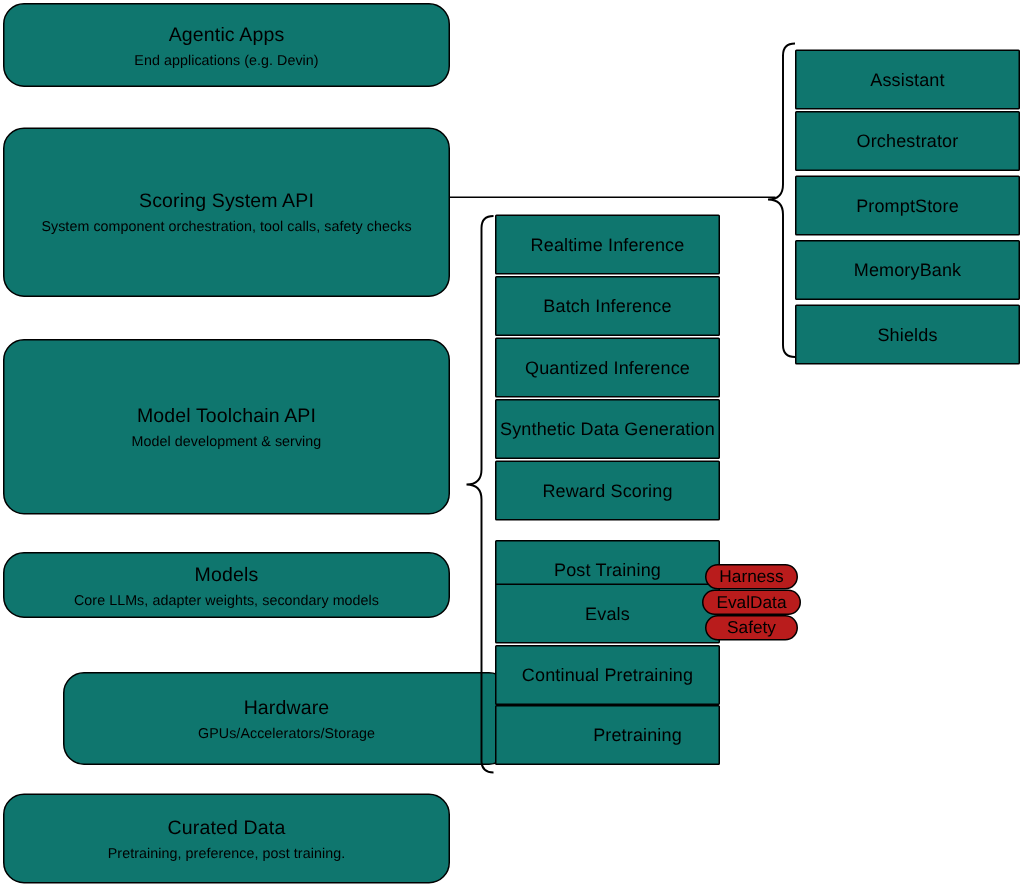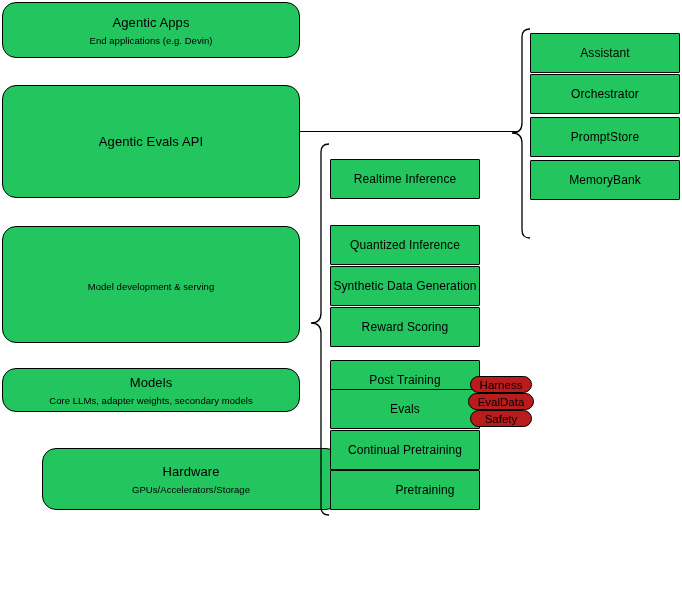--- a/index.html
+++ b/index.html
@@ -18,21 +18,21 @@
     background: #ffffff;
     overflow: hidden;
   }
 
   
   .box {
     position: absolute;
     box-sizing: border-box;
     border: 1px solid #000000;
     border-radius: 12px;
-    background: #22c55e;
+    background: #0f766e;
     display: flex;
     flex-direction: column;
     align-items: center;
     justify-content: center;
     text-align: center;
     color: #000000;
   }
 
   
   .layer-box {
@@ -100,54 +100,63 @@
 <body>
 
 <div id="canvas">
 
   <div class="box layer-box" style="top:2px;height:56px;">
     <div class="layer-title">Agentic Apps</div>
     <div class="layer-sub">End applications (e.g. Devin)</div>
   </div>
 
   <div class="box layer-box" style="top:85px;height:113px;">
-    <div class="layer-title">Agentic Evals API</div>
+    <div class="layer-title">Scoring System API</div>
+    <div class="layer-sub">System component orchestration, tool calls, safety checks</div>
   </div>
 
   <div class="box layer-box" style="top:226px;height:117px;">
+    <div class="layer-title">Model Toolchain API</div>
     <div class="layer-sub">Model development &amp; serving</div>
   </div>
 
   <div class="box layer-box" style="top:368px;height:44px;">
     <div class="layer-title">Models</div>
     <div class="layer-sub">Core LLMs, adapter weights, secondary models</div>
   </div>
 
   <div class="box layer-box" style="top:448px;height:62px;margin-left:40px;">
     <div class="layer-title">Hardware</div>
     <div class="layer-sub">GPUs/Accelerators/Storage</div>
   </div>
 
+  <div class="box layer-box" style="top:529px;height:60px;">
+    <div class="layer-title">Curated Data</div>
+    <div class="layer-sub">Pretraining, preference, post training.</div>
+  </div>
 
   <div class="connector conn-h" style="left:300px;top:131px;width:217px;"></div>
 
   <div class="brace" style="left:510px;top:28px;">
     <svg width="22" height="212" viewBox="0 0 22 212">
       <path d="M20 1 Q12 1 12 9 L12 95 Q12 105 2 105 Q12 105 12 115 L12 202 Q12 210 20 210" fill="none" stroke="#000000" stroke-width="1.3"></path>
     </svg>
   </div>
 
   <div class="brace" style="left:308px;top:143px;">
     <svg width="22" height="374" viewBox="0 0 22 374">
       <path d="M21 1 Q13 1 13 9 L13 170 Q13 180 3 180 Q13 180 13 190 L13 364 Q13 372 21 372" fill="none" stroke="#000000" stroke-width="1.3"></path>
     </svg>
   </div>
 
-  <div class="box item-box mid-box" style="top:159px;">
+  <div class="box item-box mid-box" style="top:143px;">
     <div class="item-label">Realtime Inference</div>
+  </div>
+  <div class="box item-box mid-box" style="top:184px;">
+    <div class="item-label">Batch Inference</div>
   </div>
   <div class="box item-box mid-box" style="top:225px;">
     <div class="item-label">Quantized Inference</div>
   </div>
   <div class="box item-box mid-box" style="top:266px;">
     <div class="item-label">Synthetic Data Generation</div>
   </div>
   <div class="box item-box mid-box" style="top:307px;">
     <div class="item-label">Reward Scoring</div>
   </div>
@@ -179,14 +188,17 @@
   </div>
   <div class="box item-box right-box" style="top:117px;">
     <div class="item-label">PromptStore</div>
   </div>
   <div class="box item-box right-box" style="top:74px;">
     <div class="item-label">Orchestrator</div>
   </div>
   <div class="box item-box right-box" style="top:160px;">
     <div class="item-label">MemoryBank</div>
   </div>
+  <div class="box item-box right-box" style="top:203px;">
+    <div class="item-label">Shields</div>
+  </div>
 
 </div>
 
 </body></html>

